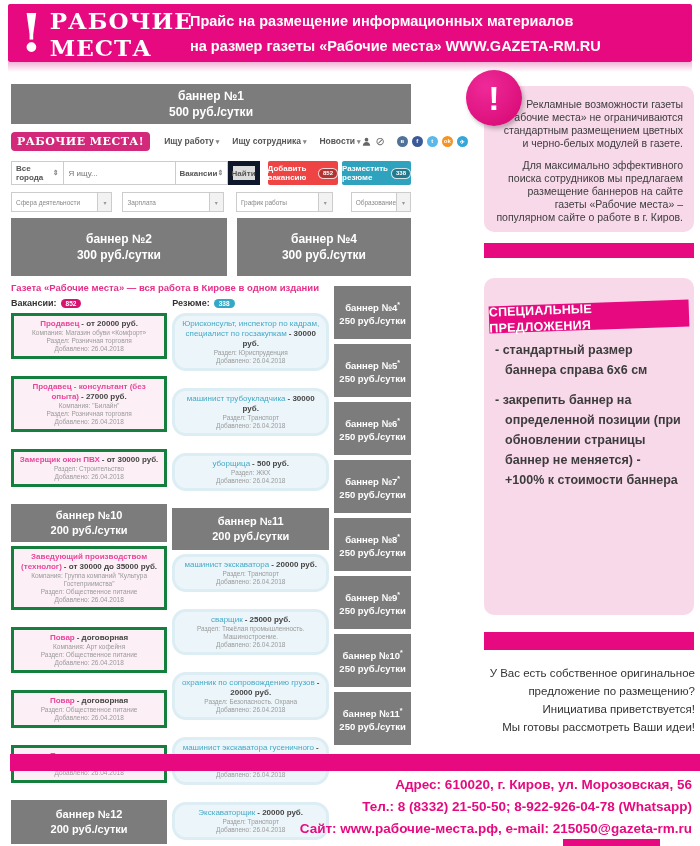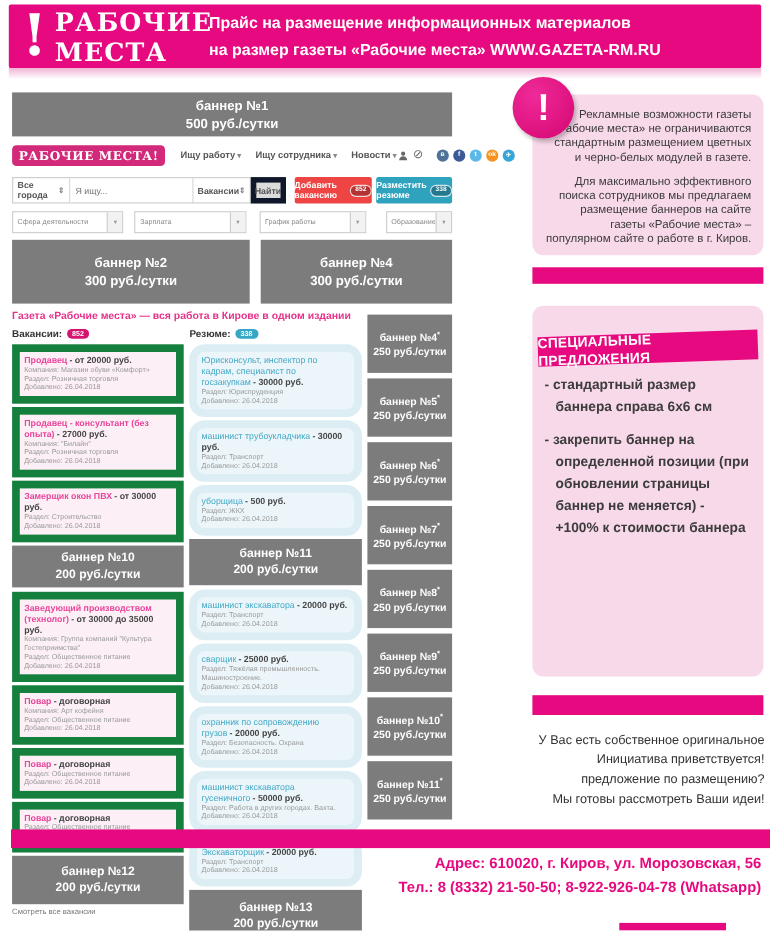--- a/index.html
+++ b/index.html
@@ -66,21 +66,21 @@
 
   .cols { display:flex; margin-top:4px; align-items:flex-start; }
   .col-vac { width:177px; }
   .col-res { width:178px; margin-left:5px; }
   .col-side { width:87px; margin-left:5px; margin-top:-11px; }
   .col-head { font-size:9px; font-weight:bold; color:#333; height:12px; margin-bottom:4px;
               display:flex; align-items:center; }
   .badge { border-radius:8px; color:#fff; font-size:6.5px; padding:1px 5px; margin-left:4px; font-weight:bold; }
   .badge-pink { background:#d6136f; } .badge-teal { background:#35a8c6; }
 
-  .card { padding:3px 4px; margin-bottom:3px; border:7px solid #15803d; background:#fcf0f6; }
+  .card { padding:3px 4px; margin-bottom:17px; border:3px solid #15803d; background:#fcf0f6;text-align:center; }
   .rcardbg { background:#ecf6fa; border-color:#dcedf4;border-radius:14px; }
   .tline { font-size:8px; line-height:10px; }
   .vtitle { color:#e8469b; font-weight:bold; }
   .rtitle { color:#45a9c7; }
   .salary { color:#444; font-weight:bold; margin-left:2px; }
   .meta { color:#9a9a9a; font-size:6.5px; line-height:8px; }
   .meta:empty { display:none; }
 
   .ibanner { font-size:11px; line-height:15px; }
   .b10 { height:38px; margin:2px 0 4px; }
@@ -396,23 +396,24 @@
       <span>СПЕЦИАЛЬНЫЕ ПРЕДЛОЖЕНИЯ</span>
     </div>
   <p class="offer">- стандартный размер баннера справа 6х6 см</p>
   <p class="offer">- закрепить баннер на определенной позиции (при обновлении страницы баннер не меняется) - +100%  к стоимости баннера</p>
 </div>
 
 <div class="pink-bar bar2"></div>
 
 <div class="idea-text">
   <div>У Вас есть собственное оригинальное</div>
+  <div>предложение по размещению?</div>
   <div>Инициатива приветствуется!</div>
-  <div>предложение по размещению?</div>
   <div>Мы готовы рассмотреть Ваши идеи!</div>
 </div>
 
 <div class="footer-bar"></div>
 <div class="footer-text">
   <div>Адрес: 610020, г. Киров, ул. Морозовская, 56</div>
   <div>Тел.: 8 (8332) 21-50-50; 8-922-926-04-78 (Whatsapp)</div>
+  <div>Сайт: www.рабочие-места.рф, e-mail: 215050@gazeta-rm.ru</div>
 </div>
 <div class="footer-stub"></div>
 
 </body></html>

